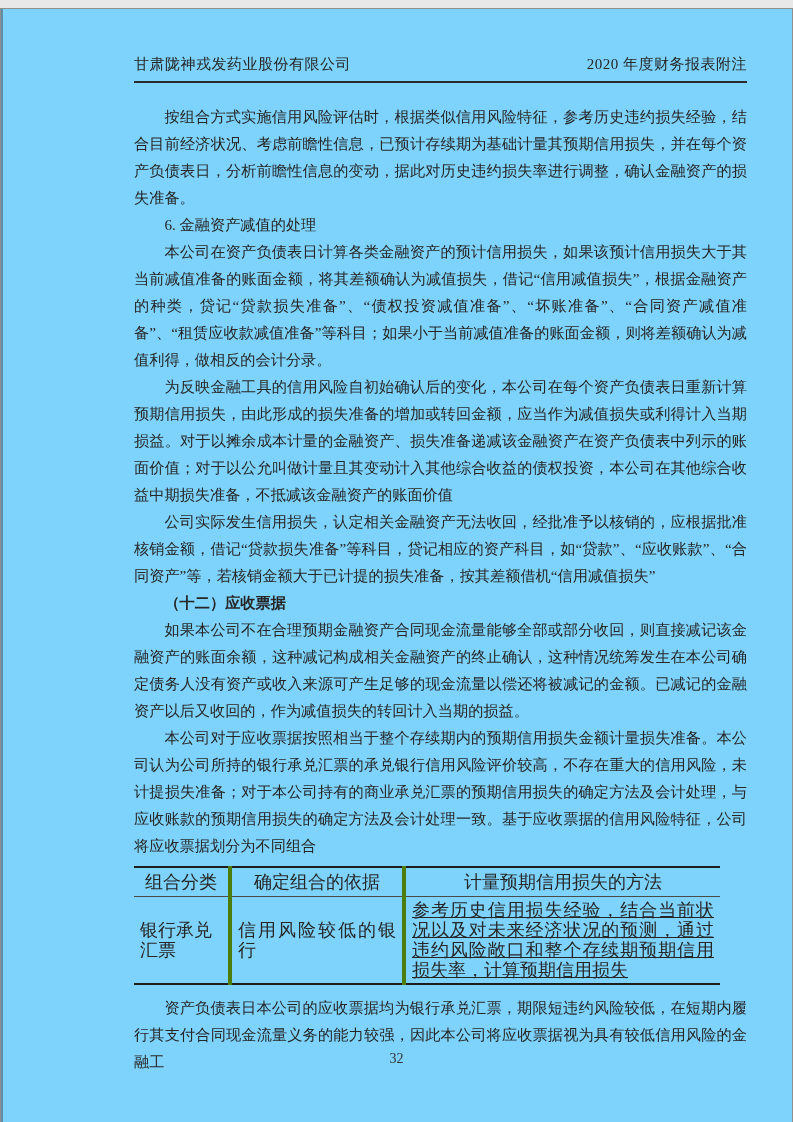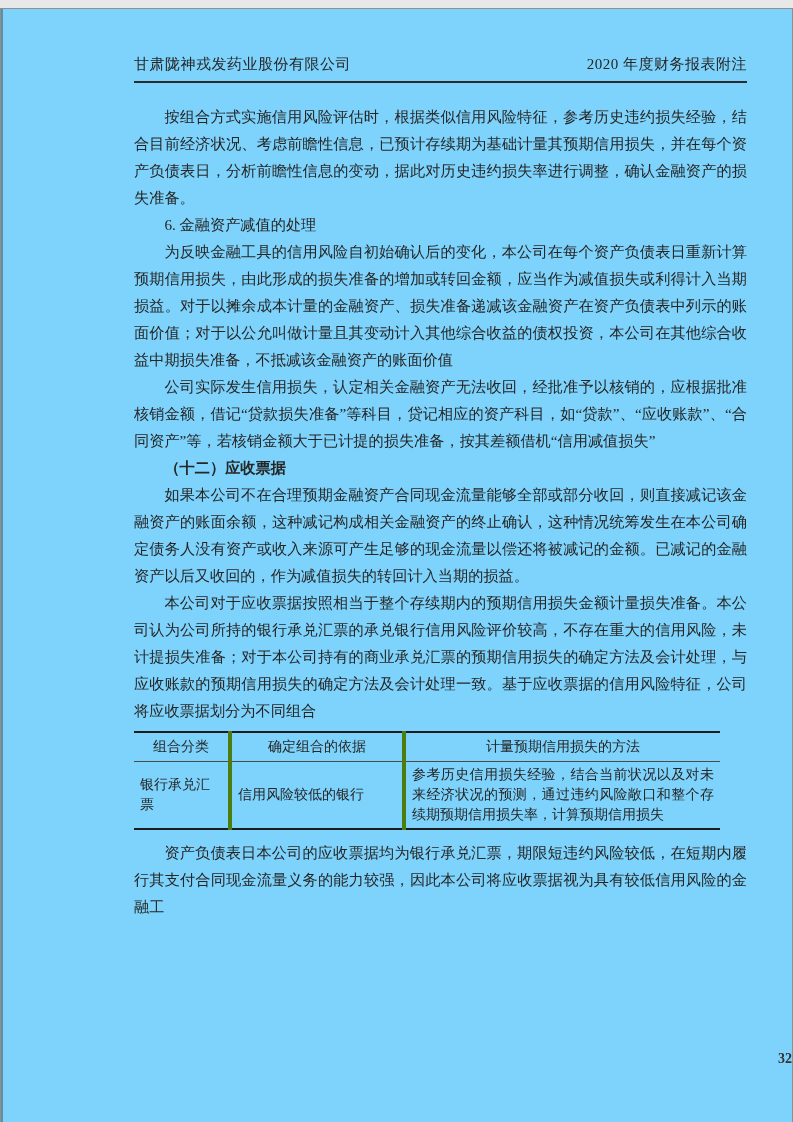--- a/index.html
+++ b/index.html
@@ -31,53 +31,54 @@
     text-align: justify; text-justify: inter-ideograph;
   }
   .para { margin: 0; text-indent: 2em; }
   .para.bold { font-weight: bold; }
   table.grouping {
     width: 586px;
     margin: 7px 0 9px 0;
     border-collapse: collapse;
     border-top: 2.5px solid #1c1c1c;
     border-bottom: 2.5px solid #1c1c1c;
-    font-size: 14px; line-height: 20px;
+    font-size: 18px; line-height: 20px;
     text-indent: 0;
   }
   table.grouping th {
     font-weight: normal; text-align: center;
     padding: 4px 4px;
     border-bottom: 1px solid #4a4a4a;
   }
   table.grouping td { padding: 3px 6px; vertical-align: middle; }
   table.grouping th + th, table.grouping td + td { border-left: 4px solid #4d7c0f; }
   .col-class  { width: 96px; }
   .col-basis  { width: 174px; }
   .col-method { width: 316px; }
   td.cell-class { text-align: left; }
-  td.cell-method { text-align: justify; }
+  td.cell-method { text-align: justify; text-decoration: underline; }
   .page-footer {
     position: absolute; left: 0; right: 0; top: 1042px;
-    text-align: right; font-size: 14px; color: #333; font-weight: bold;
+    text-align: center; font-size: 14px; color: #333;
   }
 </style>
 </head>
 <body>
 
 <div class="page">
 
   <div class="page-header">
     <span>甘肃陇神戎发药业股份有限公司</span>
     <span>2020 年度财务报表附注</span>
   </div>
 
   <div class="doc-body">
     <p class="para">按组合方式实施信用风险评估时，根据类似信用风险特征，参考历史违约损失经验，结合目前经济状况、考虑前瞻性信息，已预计存续期为基础计量其预期信用损失，并在每个资产负债表日，分析前瞻性信息的变动，据此对历史违约损失率进行调整，确认金融资产的损失准备。</p>
     <p class="para">6. 金融资产减值的处理</p>
+    <p class="para">本公司在资产负债表日计算各类金融资产的预计信用损失，如果该预计信用损失大于其当前减值准备的账面金额，将其差额确认为减值损失，借记“信用减值损失”，根据金融资产的种类，贷记“贷款损失准备”、“债权投资减值准备”、“坏账准备”、“合同资产减值准备”、“租赁应收款减值准备”等科目；如果小于当前减值准备的账面金额，则将差额确认为减值利得，做相反的会计分录。</p>
     <p class="para">为反映金融工具的信用风险自初始确认后的变化，本公司在每个资产负债表日重新计算预期信用损失，由此形成的损失准备的增加或转回金额，应当作为减值损失或利得计入当期损益。对于以摊余成本计量的金融资产、损失准备递减该金融资产在资产负债表中列示的账面价值；对于以公允叫做计量且其变动计入其他综合收益的债权投资，本公司在其他综合收益中期损失准备，不抵减该金融资产的账面价值</p>
     <p class="para">公司实际发生信用损失，认定相关金融资产无法收回，经批准予以核销的，应根据批准核销金额，借记“贷款损失准备”等科目，贷记相应的资产科目，如“贷款”、“应收账款”、“合同资产”等，若核销金额大于已计提的损失准备，按其差额借机“信用减值损失”</p>
     <p class="para bold">（十二）应收票据</p>
     <p class="para">如果本公司不在合理预期金融资产合同现金流量能够全部或部分收回，则直接减记该金融资产的账面余额，这种减记构成相关金融资产的终止确认，这种情况统筹发生在本公司确定债务人没有资产或收入来源可产生足够的现金流量以偿还将被减记的金额。已减记的金融资产以后又收回的，作为减值损失的转回计入当期的损益。</p>
     <p class="para">本公司对于应收票据按照相当于整个存续期内的预期信用损失金额计量损失准备。本公司认为公司所持的银行承兑汇票的承兑银行信用风险评价较高，不存在重大的信用风险，未计提损失准备；对于本公司持有的商业承兑汇票的预期信用损失的确定方法及会计处理，与应收账款的预期信用损失的确定方法及会计处理一致。基于应收票据的信用风险特征，公司将应收票据划分为不同组合</p>
 
     <table class="grouping">
       <colgroup>
         <col class="col-class">
           <col class="col-basis">

